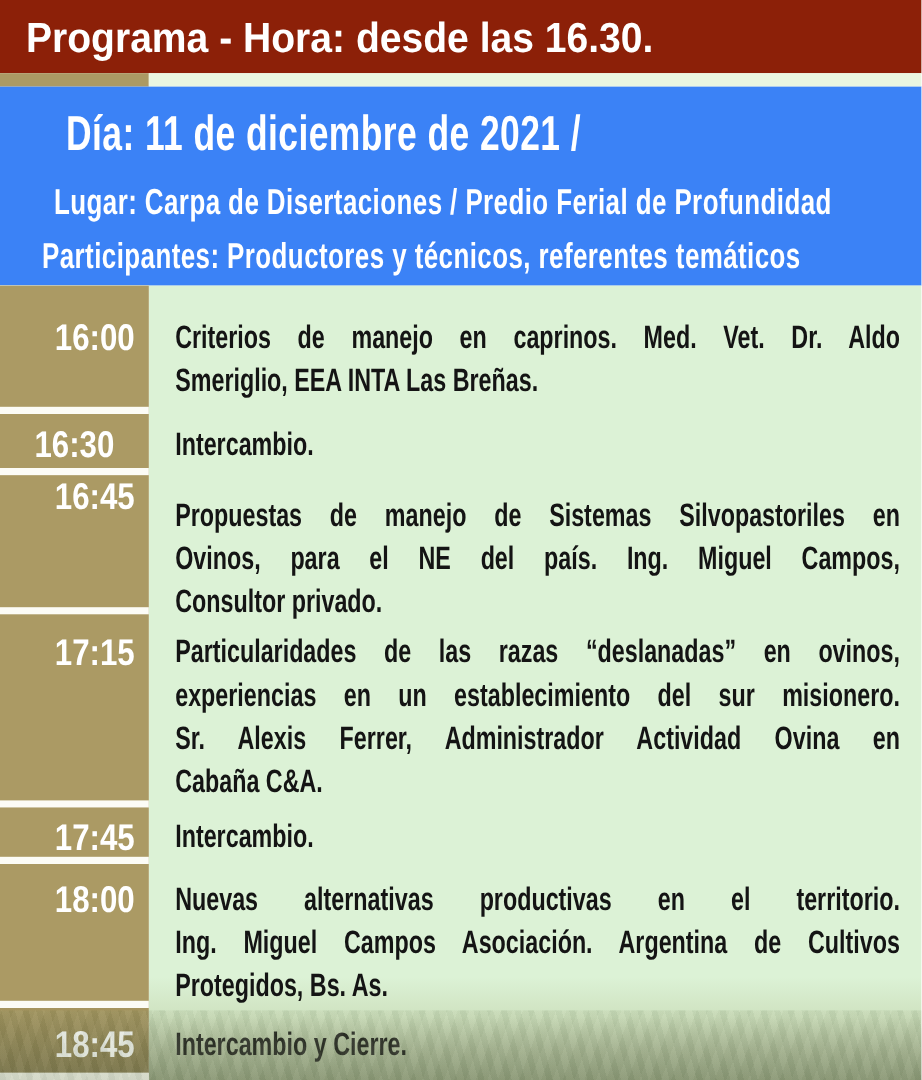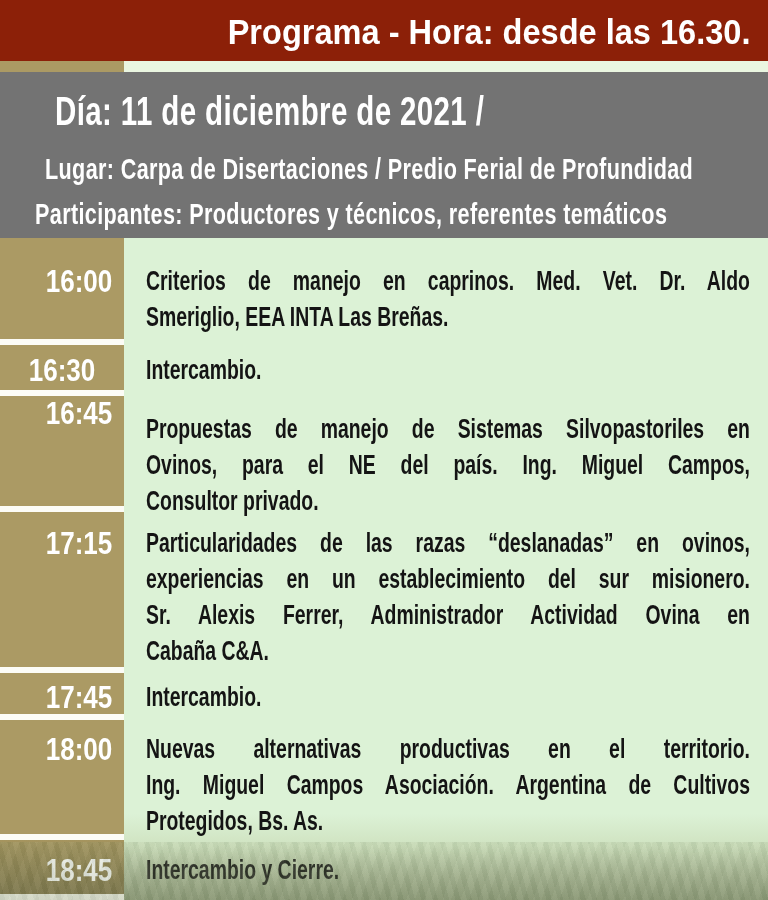--- a/index.html
+++ b/index.html
@@ -6,36 +6,36 @@
   body{
     width:768px;height:900px;overflow:hidden;
     font-family:"Liberation Sans","DejaVu Sans",sans-serif;
     background:#fff;
   }
   .page{position:relative;width:768px;height:900px;}
 
   
   .title-bar{
     height:61px;background:#8c2008;
-    display:flex;align-items:center;justify-content:flex-end;
+    display:flex;align-items:center;justify-content:flex-start;
   }
   .title-text{
     color:#ffffff;font-weight:bold;font-size:35px;white-space:nowrap;
     display:inline-block;transform:scaleX(.93);transform-origin:55% 50%;
     padding-top:3px;
   }
 
   
   .substrip{height:11px;display:flex;}
   .substrip-left{width:124px;background:#ab9a64;}
   .substrip-right{flex:1;background:#eaf6e1;}
 
   
   .green-header{
-    height:166px;background:#737373;color:#fff;
+    height:166px;background:#3b82f6;color:#fff;
     padding-top:14px;box-sizing:border-box;
   }
   .h-line{
     font-weight:bold;white-space:nowrap;
     transform:scaleX(.72);transform-origin:0 50%;
     letter-spacing:.5px;
   }
   .h-line.h1{font-size:41px;line-height:50px;margin:0 0 10px 55px;}
   .h-line.h2{font-size:30px;line-height:45px;margin-left:45px;}
   .h-line.h3{font-size:30px;line-height:45px;margin-left:35px;}

